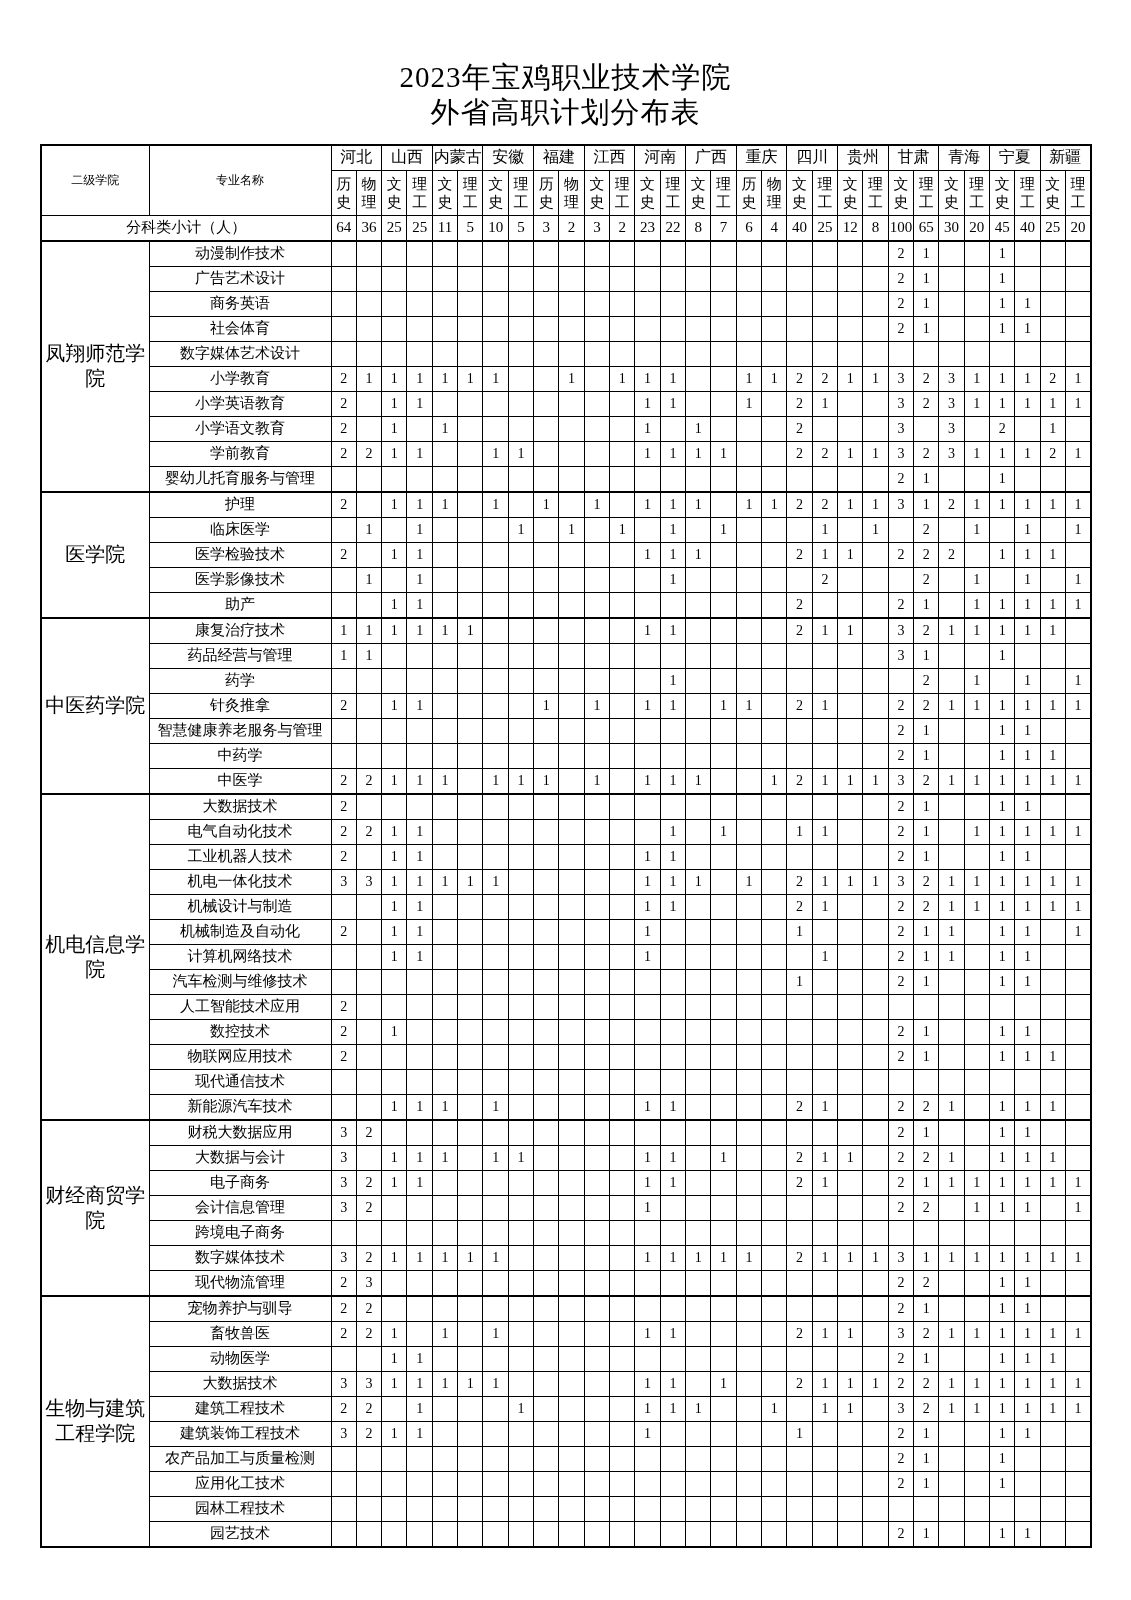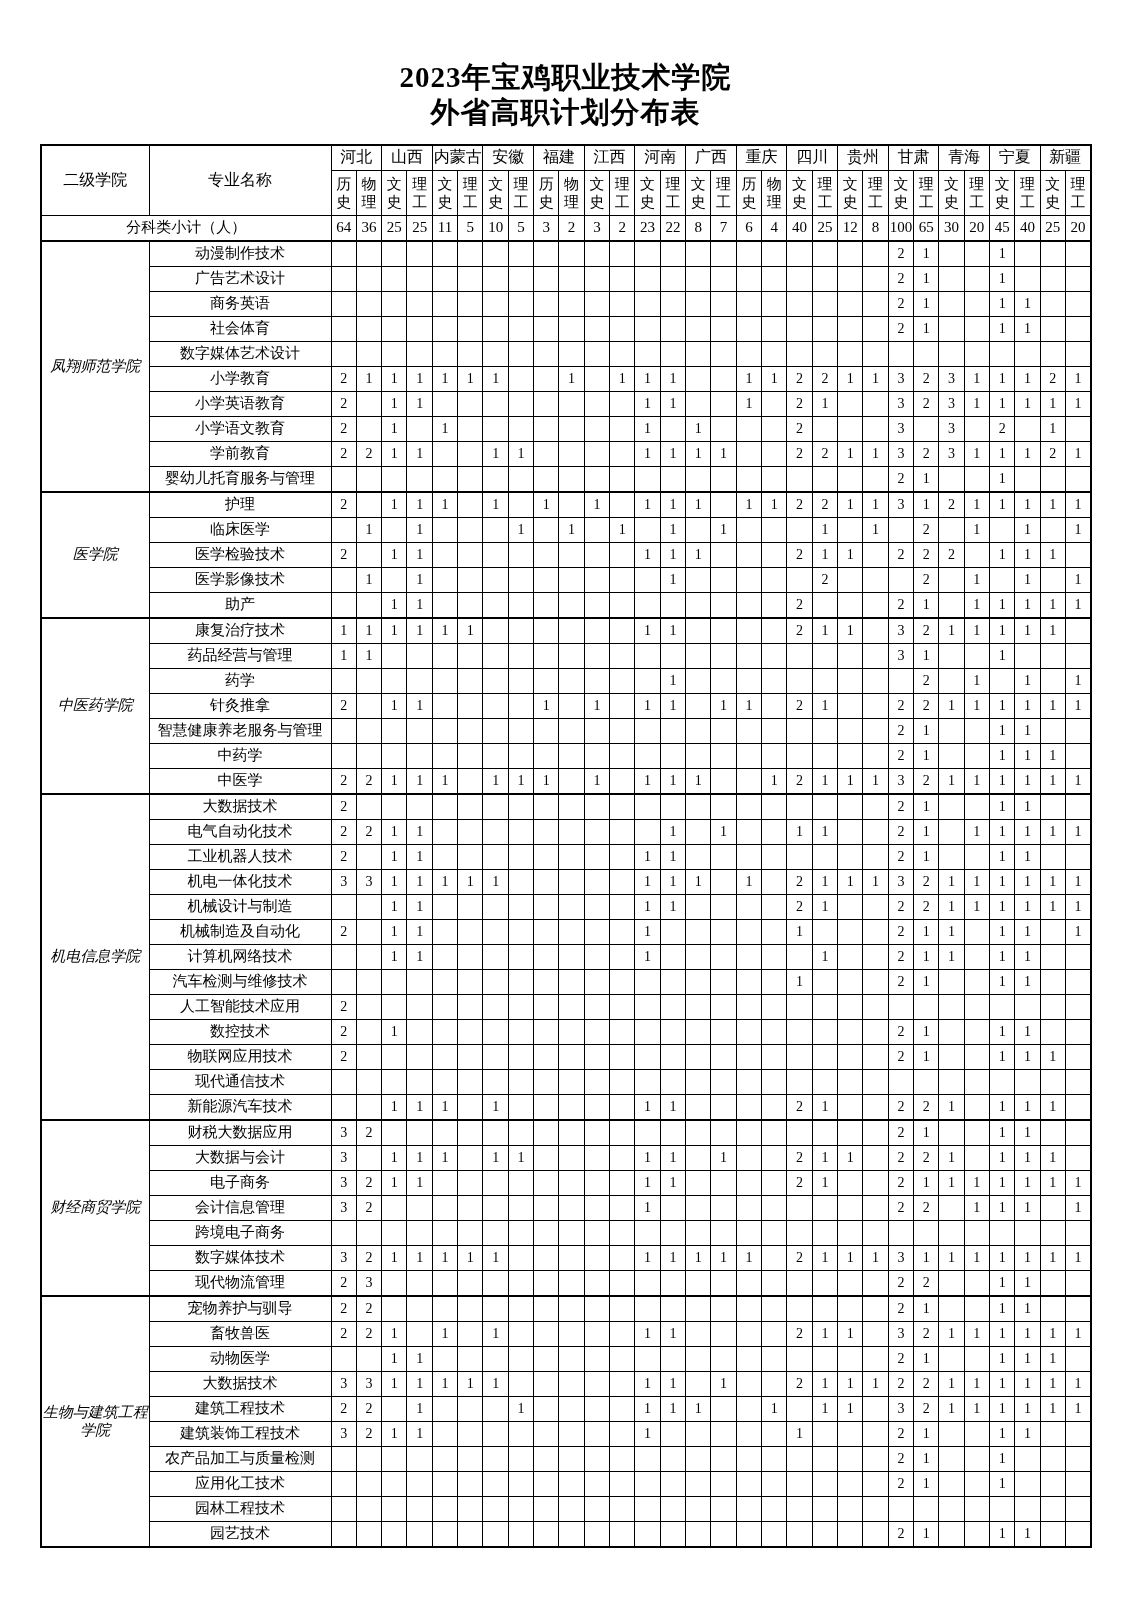--- a/index.html
+++ b/index.html
@@ -1,25 +1,25 @@
 <!DOCTYPE html>
 <html><head>
 <meta charset="utf-8">
 <style>
   html,body { margin:0; padding:0; background:#fff; }
   body { width:1131px; height:1600px; font-family:"Liberation Serif","DejaVu Serif",serif; color:#000; }
   .page { position:relative; width:1131px; height:1600px; overflow:hidden; }
-  .title { text-align:center; padding-top:60px; font-size:29px; font-weight:bold; line-height:1.22; letter-spacing:1px; }
+  .title { text-align:center; padding-top:60px; font-size:29px; font-weight:normal; line-height:1.22; letter-spacing:1px; }
   table.plan { border-collapse:collapse; table-layout:fixed; width:1050px; margin:13px 0 0 40px; border:2px solid #000; }
   table.plan th, table.plan td { border:1px solid #000; padding:0; text-align:center; vertical-align:middle; overflow:hidden; font-weight:normal; }
   th.province { height:24px; font-size:16px; }
   th.subject  { height:44px; font-size:15px; line-height:1.2; white-space:pre-line; }
-  th.corner   { font-size:16px; }
+  th.corner   { font-size:12px; }
   tr.subtotal td { height:24px; font-size:15px; border-bottom:2px solid #000; }
-  td.college { font-size:15px; line-height:1.25; padding:0 2px;font-style:italic; }
+  td.college { font-size:20px; line-height:1.25; padding:0 2px; }
   td.major   { font-size:15px; }
   td.value   { height:24px; font-size:14px; }
   tr.section-start td { border-top:2px solid #000; }
   .footnote { margin:13px 0 0 42px; font-size:15px; }
 </style>
 </head>
 <body>
 
 <div class="page">
   <div class="title">

